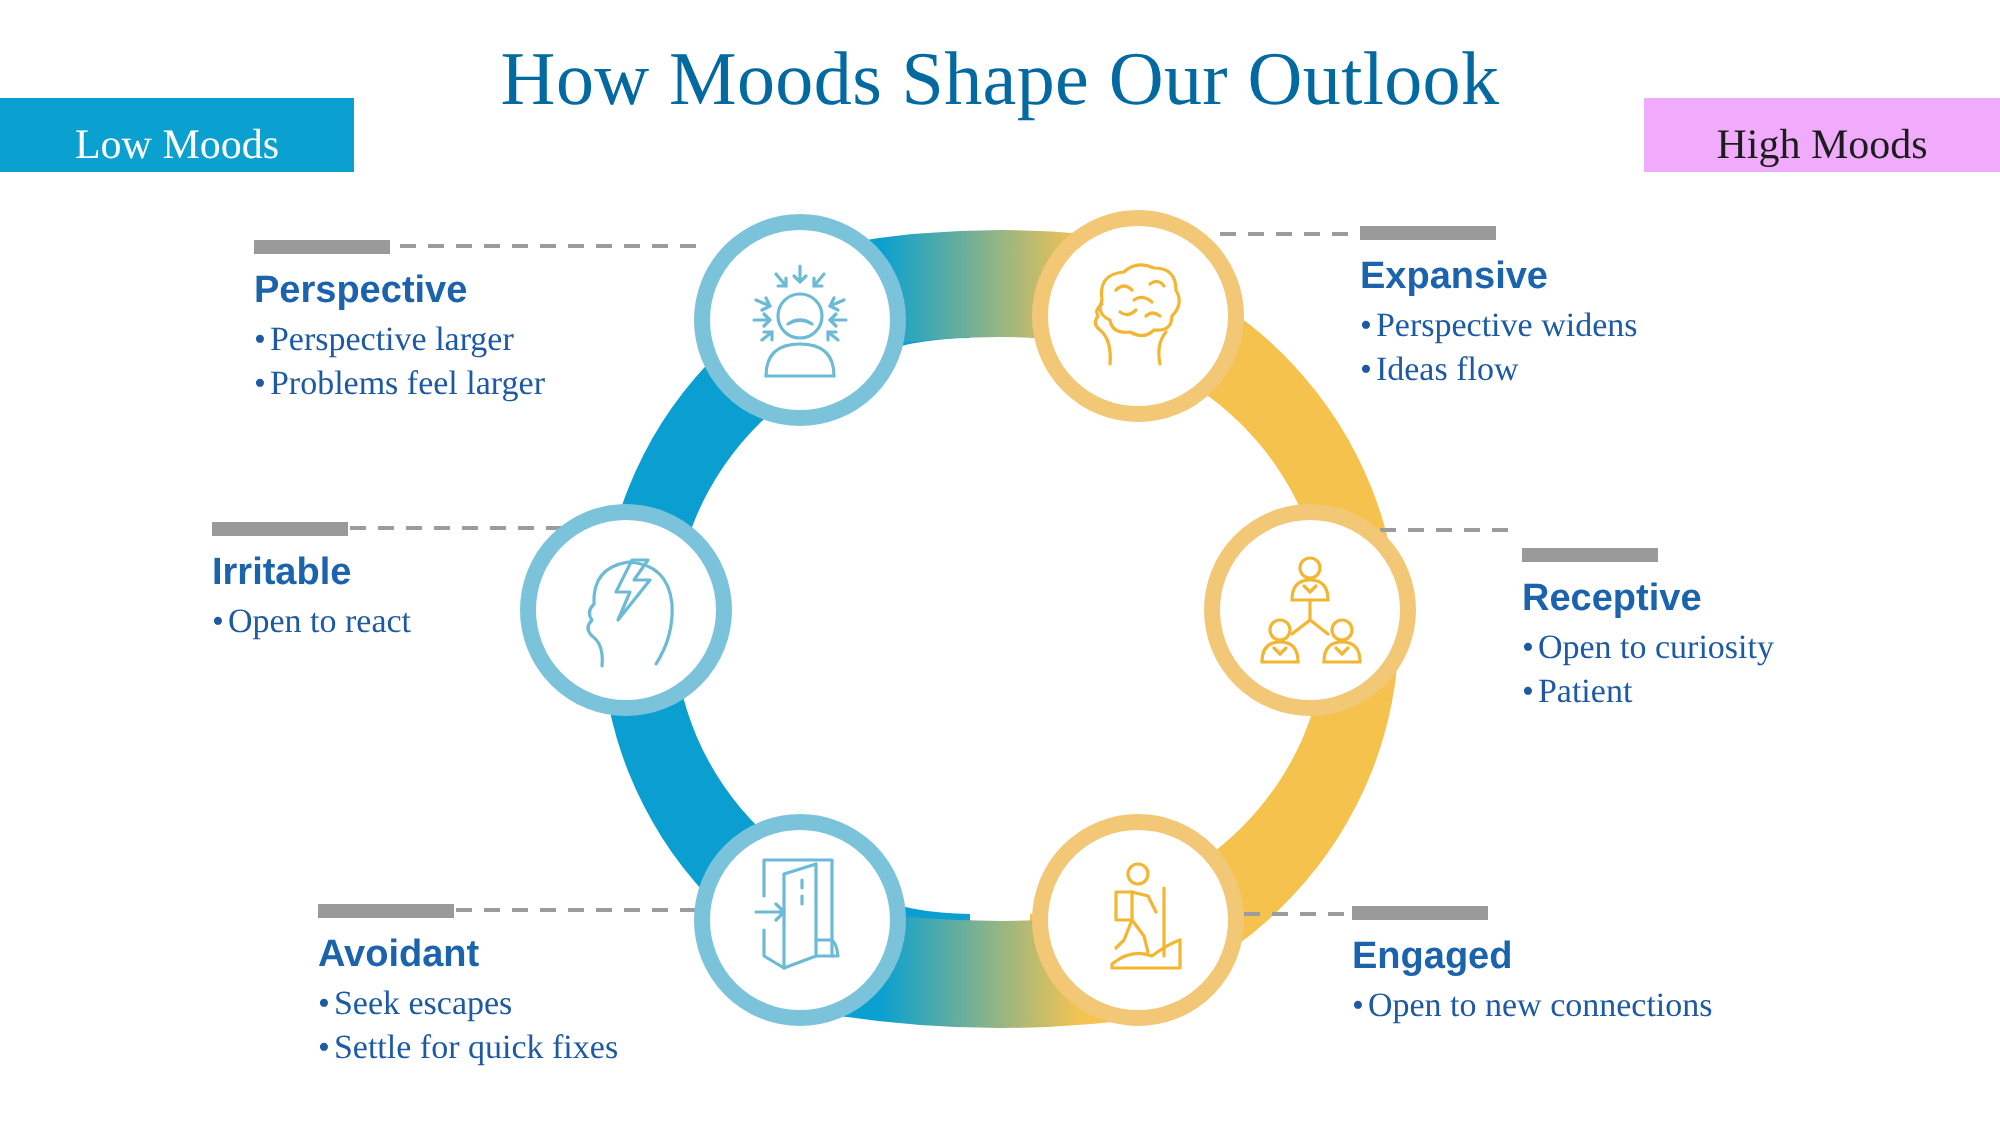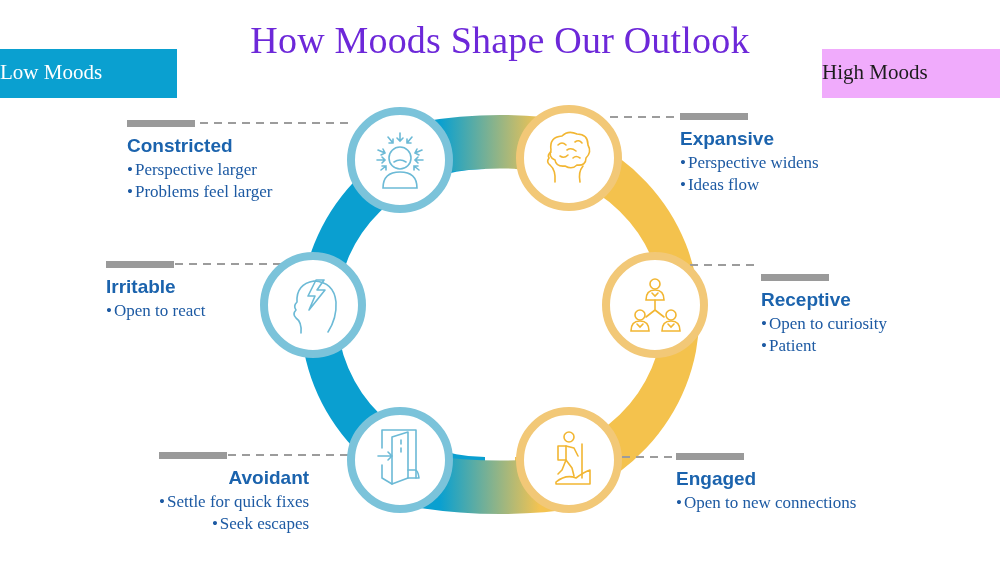--- a/index.html
+++ b/index.html
@@ -1,18 +1,18 @@
 <!DOCTYPE html>
 <html><head>
 <meta charset="utf-8">
 <style>
   html, body { margin:0; padding:0; }
   body { width:1000px; height:563px; background:#ffffff; position:relative; overflow:hidden; font-family:"Liberation Serif", serif; }
-  .title { position:absolute; left:0; top:18px; width:1000px; text-align:center; font-family:"Liberation Serif", serif; font-size:38px; color:#6d28d9; letter-spacing:0.2px; }
-  .badge { position:absolute; top:49px; height:49px; font-family:"Liberation Serif", serif; font-size:21px; line-height:47px; text-align:left; }
+  .title { position:absolute; left:0; top:18px; width:1000px; text-align:center; font-family:"Liberation Serif", serif; font-size:38px; color:#0369a1; letter-spacing:0.2px; }
+  .badge { position:absolute; top:49px; height:37px; font-family:"Liberation Serif", serif; font-size:21px; line-height:47px; text-align:center; }
   .badge.low { left:0; width:177px; background:#0aa0d0; color:#ffffff; }
   .badge.high { left:822px; width:178px; background:#f0abfc; color:#1c1c1c; }
   svg.ring { position:absolute; left:0; top:0; }
   .item { position:absolute; }
   .item .bar { width:68px; height:7px; background:#9a9a9a; }
   .item h3 { margin:8px 0 2px 0; font-family:"Liberation Sans", sans-serif; font-weight:bold; font-size:19px; color:#1b63ad; }
   .item ul { list-style:none; margin:0; padding:0; }
   .item li { font-family:"Liberation Serif", serif; font-size:17px; color:#1d5aa3; line-height:22px; white-space:nowrap; }
   .item li::before { content:"•"; margin-right:2px; }
 </style>
@@ -114,41 +114,41 @@
       <path d="M558 446 h8 v14 h-8 z"></path>
       <path d="M566 446 L574 448 L578 456 M582 444 V478"></path>
       <path d="M566 460 L562 470 L558 474 M566 460 L572 468 L574 476"></path>
       <path d="M556 482 Q566 474 576 478 Q584 472 590 470 V484 H556 Z"></path>
     </g>
   </g>
 </svg>
 
 <div class="item" style="left:127px; top:120px;">
   <div class="bar"></div>
-  <h3>Constricted</h3>
+  <h3>Perspective</h3>
   <ul>
     <li>Perspective larger</li>
     <li>Problems feel larger</li>
   </ul>
 </div>
 
 <div class="item" style="left:106px; top:261px;">
   <div class="bar"></div>
   <h3>Irritable</h3>
   <ul>
     <li>Open to react</li>
   </ul>
 </div>
 
-<div class="item" style="left:159px; top:452px;text-align:right;">
+<div class="item" style="left:159px; top:452px;">
   <div class="bar"></div>
   <h3>Avoidant</h3>
   <ul>
+    <li>Seek escapes</li>
     <li>Settle for quick fixes</li>
-    <li>Seek escapes</li>
   </ul>
 </div>
 
 <div class="item" style="left:680px; top:113px;">
   <div class="bar"></div>
   <h3>Expansive</h3>
   <ul>
     <li>Perspective widens</li>
     <li>Ideas flow</li>
   </ul>

